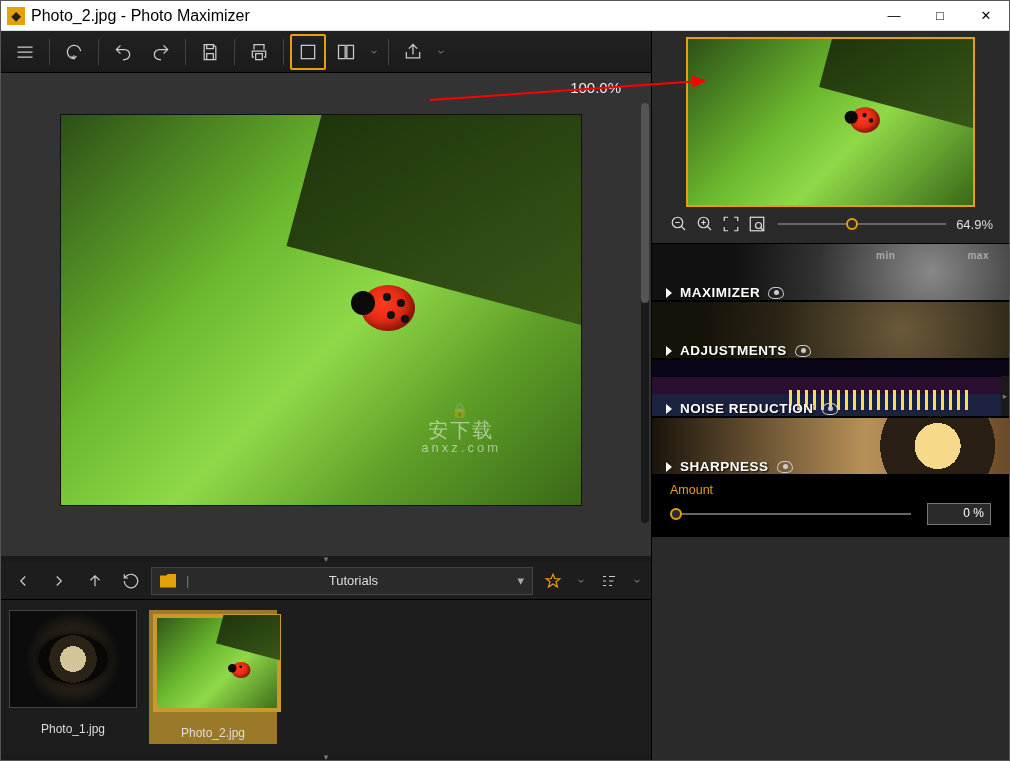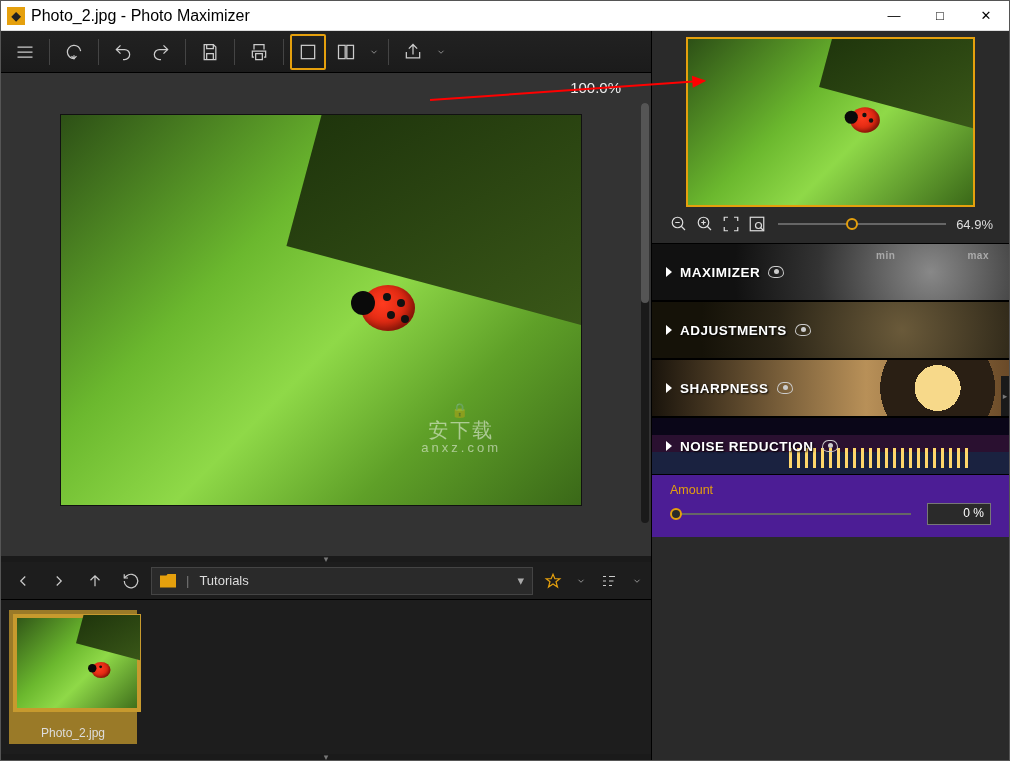--- a/index.html
+++ b/index.html
@@ -60,42 +60,42 @@
   .preview { width:100%; height:170px; border:2px solid #e5a00d; background:linear-gradient(135deg,#2d5016,#6bb82e 40%,#8fd948 60%,#3a6818); position:relative; overflow:hidden; }
   .preview .ladybug{ transform:scale(.55); left:150px; top:58px; }
   .zoom-row{ display:flex; align-items:center; gap:4px; padding:4px 16px 8px; color:#ddd; font-size:13px; }
   .zicon{ width:22px; height:22px; display:flex; align-items:center; justify-content:center; }
   .zicon svg{ width:18px; height:18px; stroke:#ddd; fill:none; stroke-width:1.6; }
   .slider{ flex:1; height:16px; position:relative; margin:0 6px; }
   .slider .track{ position:absolute; left:0; right:0; top:7px; height:2px; background:#666; }
   .slider .knob{ position:absolute; top:2px; width:12px; height:12px; border:2px solid #e5a00d; border-radius:50%; background:#2a2a2a; transform:translateX(-50%); }
 
   .panels{ flex:1; overflow:auto; }
-  .panel{ height:58px; border-top:1px solid #000; border-bottom:1px solid #000; display:flex; align-items:center; padding:0 14px; color:#fff; font-size:13.5px; font-weight:600; letter-spacing:.5px; position:relative; overflow:hidden; }
+  .panel{ height:58px; border-top:1px solid #000; border-bottom:1px solid #000; display:flex; align-items:flex-end; padding:0 14px; color:#fff; font-size:13.5px; font-weight:600; letter-spacing:.5px; position:relative; overflow:hidden; }
   .panel .bg{ position:absolute; inset:0; }
   .panel .label{ position:relative; display:flex; align-items:center; gap:8px; text-shadow:1px 1px 2px #000; }
   .panel .tri{ width:0; height:0; border-left:6px solid #fff; border-top:5px solid transparent; border-bottom:5px solid transparent; }
   .panel.open .tri{ border-left:5px solid transparent; border-right:5px solid transparent; border-top:6px solid #fff; border-bottom:none; }
   .panel .eye{ width:16px; height:12px; border:1.5px solid #ccc; border-radius:60% 60% 60% 60%/90% 90% 60% 60%; position:relative; }
   .panel .eye::after{ content:""; position:absolute; left:5px; top:2px; width:5px; height:5px; background:#ccc; border-radius:50%; }
   .panel .plus{ font-size:16px; font-weight:400; }
 
   
   .bg-max     { background:radial-gradient(circle at 78% 50%,#888 0,#333 40%,#111 70%); }
   .bg-max::after{ content:"min                      max"; position:absolute; right:20px; top:6px; color:#aaa; font-size:10px; white-space:pre; }
   .bg-adj     { background:radial-gradient(circle at 70% 50%,#6a5a3a 0,#2a2416 50%,#151208 80%); }
   .bg-tone    { background:linear-gradient(90deg,#222 0 55%,#c33 55% 60%,#e80 60% 65%,#ed0 65% 70%,#4c4 70% 75%,#2aa 75% 80%,#25d 80% 85%,#63c 85% 90%,#a3a 90% 95%,#fff 95% 100%); }
   .bg-sharp   { background:radial-gradient(circle at 80% 50%,#f7d98a 0 8%,#2a1f14 8% 20%,transparent 20%),linear-gradient(90deg,#1a140c,#b89058 60%,#6a4a28); }
   .bg-noise   { background:linear-gradient(0deg,#1a2240 0 40%,#2a1030 40% 70%,#0a0618 70% 100%); }
   .bg-noise::after{ content:""; position:absolute; right:40px; bottom:6px; width:180px; height:20px; background:repeating-linear-gradient(90deg,#ffd86b 0 3px,transparent 3px 8px); }
   .bg-grain   { background:linear-gradient(100deg,#3a3548 0 55%,#9a95a8 55% 70%,#6a6580); }
   .bg-presets { background:radial-gradient(ellipse at 75% 40%,#f5c94a 0 10%,#c78a1a 10% 18%,#1a0f08 30% 100%); }
 
   
-  .panel-body{ background:#4c1d95; padding:8px 18px 12px; color:#ddd; font-size:12.5px; }
+  .panel-body{ background:#000000; padding:8px 18px 12px; color:#ddd; font-size:12.5px; }
   .panel-body .row{ display:flex; flex-direction:column; gap:6px; }
   .panel-body .amount-row{ display:flex; align-items:center; gap:10px; }
   .panel-body .valuebox{ width:64px; height:22px; border:1px solid #777; text-align:right; padding:2px 6px; font-size:12px; color:#fff; background:#2a2a2a; }
 
   .right-handle{ position:absolute; right:0; top:50%; width:8px; height:40px; background:#1a1a1a; color:#777; font-size:9px; display:flex; align-items:center; justify-content:center; transform:translateY(-50%); }
 
   .scrollbar-v{ position:absolute; right:2px; top:30px; width:8px; height:420px; background:#1a1a1a; border-radius:4px; }
   .scrollbar-v .sthumb{ position:absolute; left:0; width:8px; background:#555; border-radius:4px; top:0; height:200px; }
 </style>
 </head>
@@ -225,21 +225,21 @@
           </div>
         <div class="bbtn">
             <svg viewBox="0 0 24 24">
               <path d="M3 12a9 9 0 1 0 3-6.7L3 8"></path>
               <path d="M3 3v5h5"></path>
             </svg>
           </div>
         <div class="path-box">
           <span class="folder-ic"></span>
           <span style="color:#777">|</span>
-          <span style="flex:1;">Tutorials</span>
+          <span style="flex:1;text-align:center">Tutorials</span>
           <span style="color:#aaa">▾</span>
         </div>
         <div class="bbtn">
             <svg viewBox="0 0 24 24">
               <path d="M12 3l2.5 6H21l-5 4 2 7-6-4-6 4 2-7-5-4h6.5z" stroke="#e5a00d"></path>
             </svg>
           </div>
         <div class="bbtn" style="width:16px">
             <svg viewBox="0 0 24 24" style="width:10px">
               <path d="M6 9l6 6 6-6"></path>
@@ -250,20 +250,26 @@
               <path d="M4 6h4M4 12h4M4 18h4M12 6h8M12 12h6M12 18h4"></path>
             </svg>
           </div>
         <div class="bbtn" style="width:16px">
             <svg viewBox="0 0 24 24" style="width:10px">
               <path d="M6 9l6 6 6-6"></path>
             </svg>
           </div>
       </div>
       <div class="thumbs">
+        <div class="thumb">
+          <div class="timg watch">
+            <div style="width:70px;height:50px;border-radius:50%;background:radial-gradient(circle,#d4c49a 0 30%,#2a2418 30% 55%,#0a0806 55%);box-shadow:0 0 8px #000"></div>
+          </div>
+          <div style="margin-top:14px">Photo_1.jpg</div>
+        </div>
         <div class="thumb sel">
           <div class="timg leaf">
             <div style="position:absolute;right:-10px;top:-10px;width:55%;height:50%;background:linear-gradient(135deg,#1a2f0a,#3a5818);transform:rotate(15deg)"></div>
             <div class="ladybug">
                 <span class="dot" style="left:22px;top:10px"></span>
               </div>
           </div>
           <div style="margin-top:14px">Photo_2.jpg</div>
         </div>
       </div>
@@ -324,32 +330,32 @@
         </div>
       <div class="panel">
           <div class="bg bg-adj"></div>
           <div class="label">
             <span class="tri"></span>
             <span>ADJUSTMENTS</span>
             <span class="eye"></span>
           </div>
         </div>
       <div class="panel">
+          <div class="bg bg-noise"></div>
+          <div class="label">
+            <span class="tri"></span>
+            <span>NOISE REDUCTION</span>
+            <span class="eye"></span>
+          </div>
+        </div>
+      <div class="panel">
           <div class="bg bg-sharp"></div>
           <div class="label">
             <span class="tri"></span>
             <span>SHARPNESS</span>
-            <span class="eye"></span>
-          </div>
-        </div>
-      <div class="panel">
-          <div class="bg bg-noise"></div>
-          <div class="label">
-            <span class="tri"></span>
-            <span>NOISE REDUCTION</span>
             <span class="eye"></span>
           </div>
         </div>
       <div class="panel-body">
         <div class="row">
           <span style="color:#e5a00d">Amount</span>
           <div class="amount-row">
             <div class="slider" style="flex:1">
               <div class="track"></div>
               <div class="knob" style="left:0%"></div>

